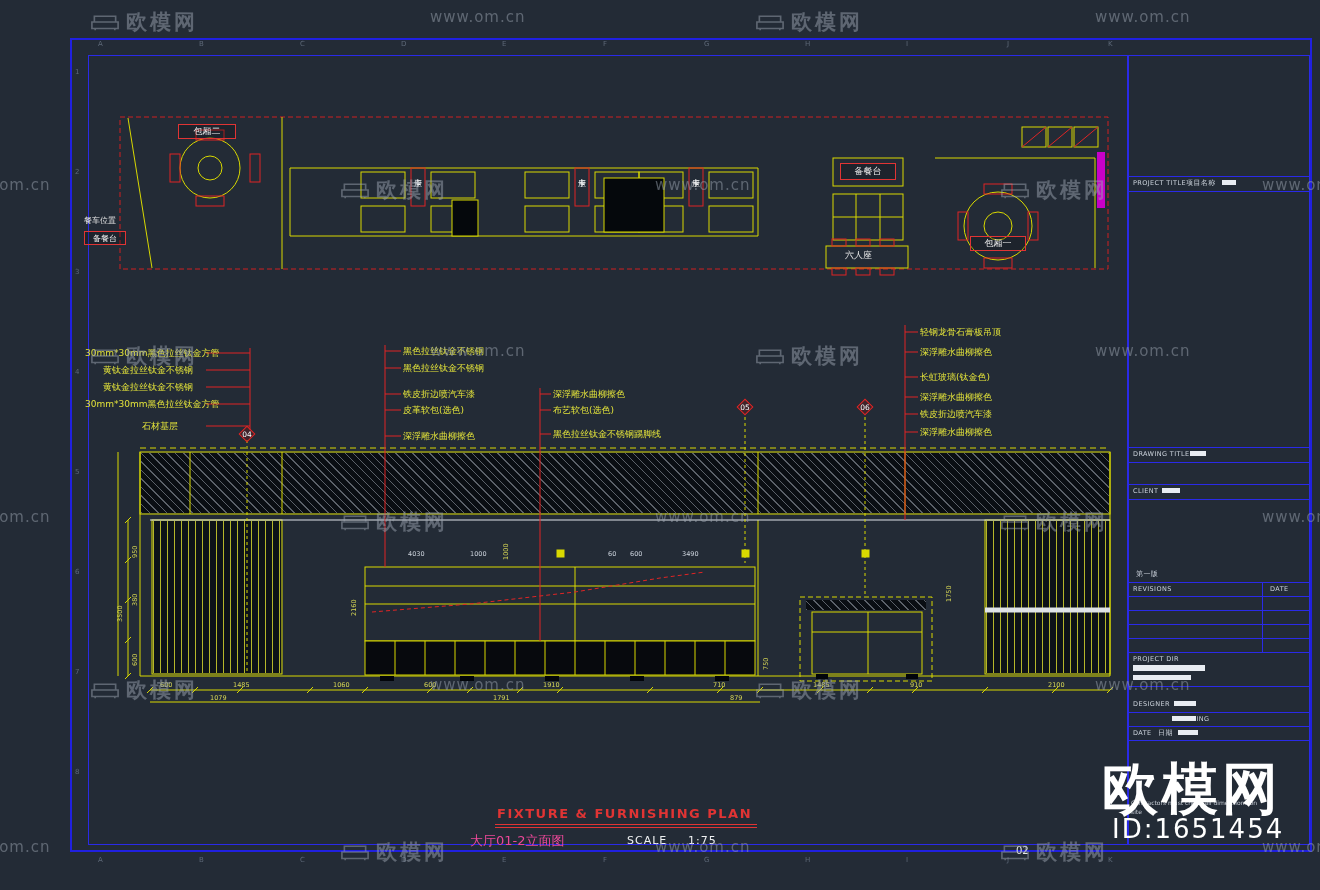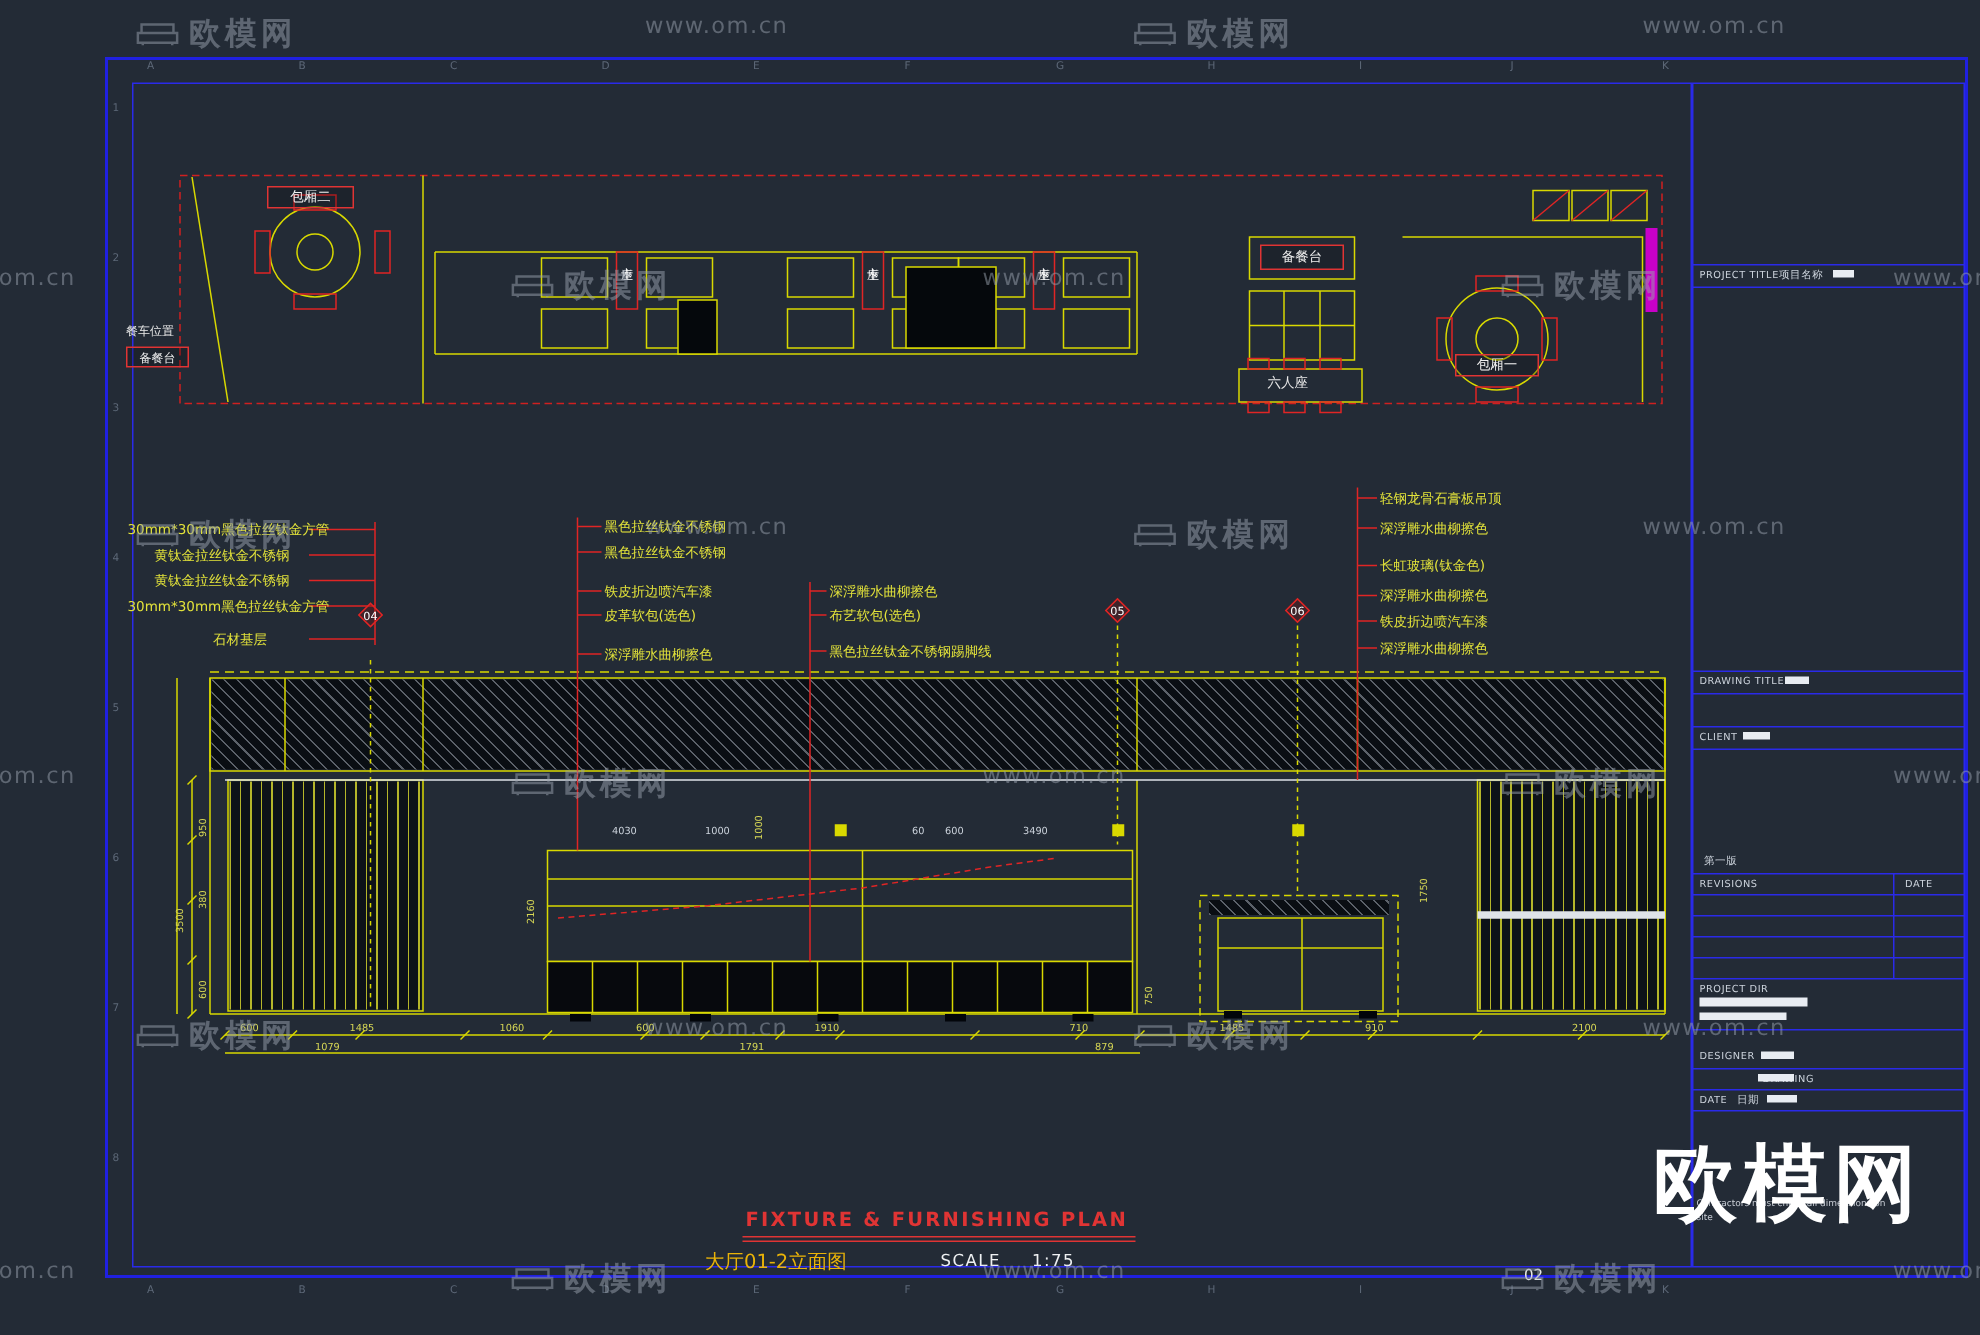--- a/index.html
+++ b/index.html
@@ -21,21 +21,21 @@
   .dim.white{color:#ccd3dc}
   .rot{transform:rotate(-90deg);transform-origin:left top}
   .labelbox{position:absolute;z-index:3;border:1px solid #e03434;color:#efefef;font-size:9px;
     display:flex;align-items:center;justify-content:center;background:rgba(10,12,16,.25)}
   .vlabel{position:absolute;z-index:3;writing-mode:vertical-rl;text-orientation:upright;font-size:8px;color:#fff;line-height:1}
   .marker{position:absolute;z-index:4;width:18px;height:18px}
   .marker .dia{position:absolute;inset:3px;border:1px solid #e02525;transform:rotate(45deg);background:rgba(130,15,15,.3)}
   .marker .num{position:absolute;inset:0;display:flex;align-items:center;justify-content:center;font-size:7.5px;color:#fff}
   .uline{position:absolute;height:1px;background:#e03434;z-index:3}
   .plan-title{position:absolute;z-index:3;font-size:13px;font-weight:bold;letter-spacing:1.5px;color:#e03434;white-space:nowrap}
-  .dwg-name{position:absolute;z-index:3;font-size:13px;color:#eab308;white-space:nowrap}
+  .dwg-name{position:absolute;z-index:3;font-size:13px;color:#ec4899;white-space:nowrap}
   .scale{position:absolute;z-index:3;font-size:11px;color:#eef0f2;white-space:nowrap;letter-spacing:1px}
   .tb-label{position:absolute;z-index:3;font-size:6.5px;color:#ccd3dc;letter-spacing:.4px;white-space:nowrap}
   .tb-label.cn{font-size:7px}
   .tb-bar{position:absolute;z-index:3;background:#e8ecf2;height:5px}
   .tb-hline{position:absolute;z-index:2;height:1px;background:#2a2ae8;left:1128px;width:182px}
   .tb-vline{position:absolute;z-index:2;width:1px;background:#2a2ae8}
   .tb-note{position:absolute;z-index:3;font-size:6px;color:#c7ccd4;width:128px;line-height:1.5;white-space:normal}
   .footer-brand{position:absolute;left:1102px;top:752px;z-index:9;font-size:56px;font-weight:bold;color:#fff;letter-spacing:4px;white-space:nowrap}
   .footer-id{position:absolute;left:1112px;top:814px;z-index:9;font-size:26px;color:#fff;letter-spacing:2px;white-space:nowrap}
   .sheet-no{position:absolute;left:1016px;top:845px;z-index:3;font-size:10px;color:#e8e8e8}
@@ -319,21 +319,21 @@
   </div>
   <div>
     <span class="callout" style="left:920px;top:326px">轻钢龙骨石膏板吊顶</span>
     <span class="callout" style="left:920px;top:346px">深浮雕水曲柳擦色</span>
     <span class="callout" style="left:920px;top:371px">长虹玻璃(钛金色)</span>
     <span class="callout" style="left:920px;top:391px">深浮雕水曲柳擦色</span>
     <span class="callout" style="left:920px;top:408px">铁皮折边喷汽车漆</span>
     <span class="callout" style="left:920px;top:426px">深浮雕水曲柳擦色</span>
   </div>
 
-  <div class="marker" style="left:238px;top:401px">
+  <div class="marker" style="left:238px;top:425px">
     <div class="dia"></div>
     <div class="num">04</div>
   </div>
   <div class="marker" style="left:736px;top:398px">
     <div class="dia"></div>
     <div class="num">05</div>
   </div>
   <div class="marker" style="left:856px;top:398px">
     <div class="dia"></div>
     <div class="num">06</div>
@@ -410,20 +410,21 @@
     <div class="tb-bar" style="left:1174px;top:701px;width:22px"></div>
     <span class="tb-label" style="left:1175px;top:715px">DRAWING</span>
     <div class="tb-bar" style="left:1172px;top:716px;width:24px"></div>
     <span class="tb-label" style="left:1133px;top:729px">DATE</span>
     <span class="tb-label cn" style="left:1158px;top:728px">日期</span>
     <div class="tb-bar" style="left:1178px;top:730px;width:20px"></div>
     <div class="tb-note" style="left:1131px;top:798px">Contractors must check all dimensions on site</div>
   </div>
 
   <div class="footer-brand">欧模网</div>
+  <div class="footer-id">ID:1651454</div>
 
   <div id="wm-layer">
       <div class="wm brand" style="left: 90px; top: 8px;">
         <svg width="30" height="18" viewBox="0 0 36 22" fill="none" stroke="currentColor" stroke-width="2">
           <path d="M5 11 V4 h26 v7"></path>
           <path d="M2 11 h32 v8 H2 z"></path>
           <path d="M6 19 v2 M30 19 v2"></path>
         </svg>
         <span>欧模网</span>
       </div>

